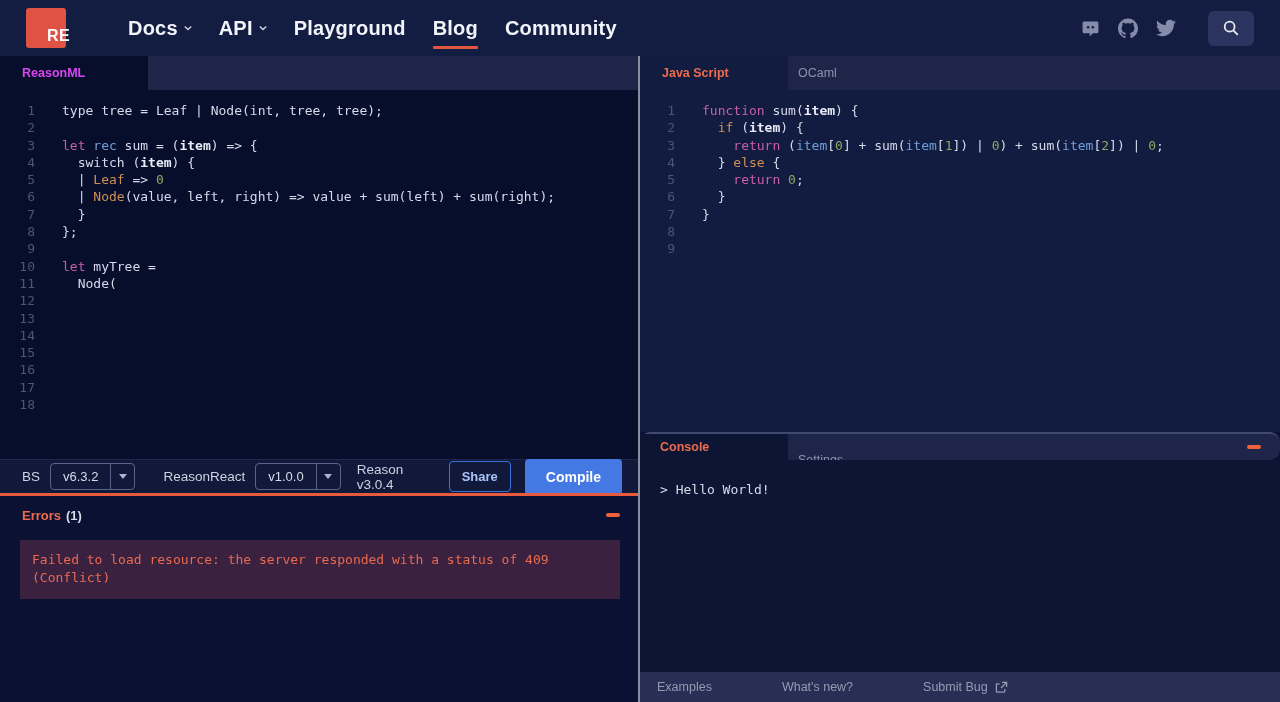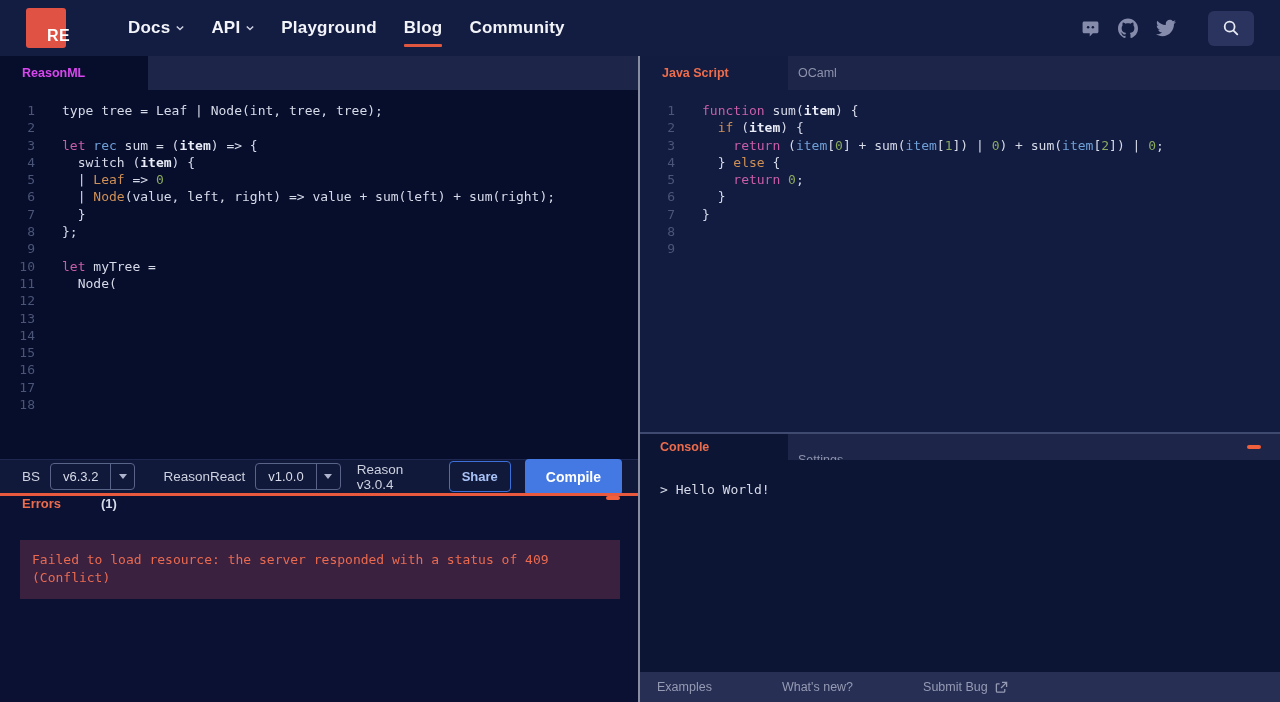--- a/index.html
+++ b/index.html
@@ -4,21 +4,21 @@
 <style>
   * { margin:0; padding:0; box-sizing:border-box; }
   html,body { width:1280px; height:702px; overflow:hidden; }
   body { font-family:"Liberation Sans", sans-serif; background:#0a1133; color:#d6dae9; }
 
   
   .navbar { height:56px; background:#131c41; display:flex; align-items:center; padding:0 26px; }
   .logo { width:40px; height:40px; background:#e05244; border-radius:3px; position:relative; cursor:pointer; }
   .logo span { position:absolute; left:21px; bottom:3px; color:#fff; font-weight:bold; font-size:16px; letter-spacing:.5px; }
   .nav-links { display:flex; align-items:center; gap:27px; margin-left:62px; }
-  .nav-link { color:#f2f4f9; font-size:17px; font-weight:700; letter-spacing:.2px; display:flex; align-items:center; gap:6px; cursor:pointer; position:relative; }
+  .nav-link { color:#f2f4f9; font-size:20px; font-weight:700; letter-spacing:.2px; display:flex; align-items:center; gap:6px; cursor:pointer; position:relative; }
   .nav-link.active::after { content:""; position:absolute; left:0; right:0; bottom:-9px; height:3px; background:#e0573f; border-radius:1px; }
   .caret-down { width:8px; height:8px; display:inline-block; }
   .nav-right { margin-left:auto; display:flex; align-items:center; gap:18px; }
   .nav-icon { width:20px; height:20px; display:flex; align-items:center; justify-content:center; cursor:pointer; }
   .nav-icon svg { fill:#858baa; }
   .search-btn { margin-left:14px; width:46px; height:35px; background:#2b345e; border-radius:6px; display:flex; align-items:center; justify-content:center; cursor:pointer; }
 
   
   .main { display:flex; height:646px; }
   .left-panel { width:638px; display:flex; flex-direction:column; }
@@ -52,28 +52,28 @@
   .select { display:flex; align-items:center; border:1px solid #5a6388; border-radius:4px; height:27px; cursor:pointer; }
   .sel-val { padding:0 12px; font-size:13px; color:#d9dcea; }
   .sel-arrow { width:24px; height:100%; border-left:1px solid #5a6388; display:flex; align-items:center; justify-content:center; }
   .tri { width:0; height:0; border-left:4px solid transparent; border-right:4px solid transparent; border-top:5px solid #aeb4cc; }
   .spacer { flex:1; }
   .share-btn { border:1px solid #3d6fd9; background:transparent; color:#a9c2f7; font-size:13px; font-weight:700; border-radius:4px; padding:7px 12px; cursor:pointer; font-family:inherit; }
   .compile-btn { border:none; background:#4479e4; color:#fff; font-size:14px; font-weight:700; border-radius:4px; padding:10px 21px; margin-left:4px; cursor:pointer; font-family:inherit; }
 
   
   .errors-section { flex:1; background:#0a1133; border-top:3px solid #e8593d; }
-  .panel-header { height:38px; display:flex; align-items:flex-start; padding:0 18px 0 22px;gap:35px; }
+  .panel-header { height:38px; display:flex; align-items:center; padding:0 18px 0 22px; }
   .panel-title { color:#ed6c4b; font-size:13px; font-weight:700; }
   .panel-count { color:#d6dae9; font-size:13px; font-weight:700; margin-left:5px; }
   .minus-btn { margin-left:auto; width:14px; height:4px; background:#f0603c; border-radius:2px; cursor:pointer; }
   .error-box { margin:6px 18px 0 20px; background:#3a2140; padding:11px 12px 13px 12px; font-family:"DejaVu Sans Mono", monospace; font-size:13px; line-height:17.5px; color:#ea6a4f; }
 
   
-  .console-bar { height:28px; background:#1d2549; border-top:2px solid #3f4a70; display:flex; align-items:stretch; flex:none; }
+  .console-bar { height:28px; background:#1d2549; border-top:2px solid #3f4a70; display:flex; align-items:stretch; flex:none;border-radius:10px; }
   .console-tab { width:148px; background:#0d1535; color:#ed6c4b; font-size:12.5px; font-weight:700; display:flex; align-items:center; padding-left:20px; cursor:pointer; }
   .settings-tab { padding:0 10px; color:#8d93ad; font-size:12.5px; display:flex; align-items:center; cursor:pointer;margin-top:26px; }
   .console-bar .minus-btn { align-self:center; margin-right:19px; }
   .console-content { flex:1; background:#0d1535; font-family:"DejaVu Sans Mono", monospace; font-size:13px; color:#d6dae9; padding:22px 0 0 20px; }
 
   
   .footer { height:30px; background:#272f54; display:flex; align-items:center; padding-left:17px; gap:70px; flex:none; }
   .footer-link { color:#959bb4; font-size:12.5px; cursor:pointer; display:flex; align-items:center; gap:7px; }
   .footer-link svg { stroke:#959bb4; }
 </style>

